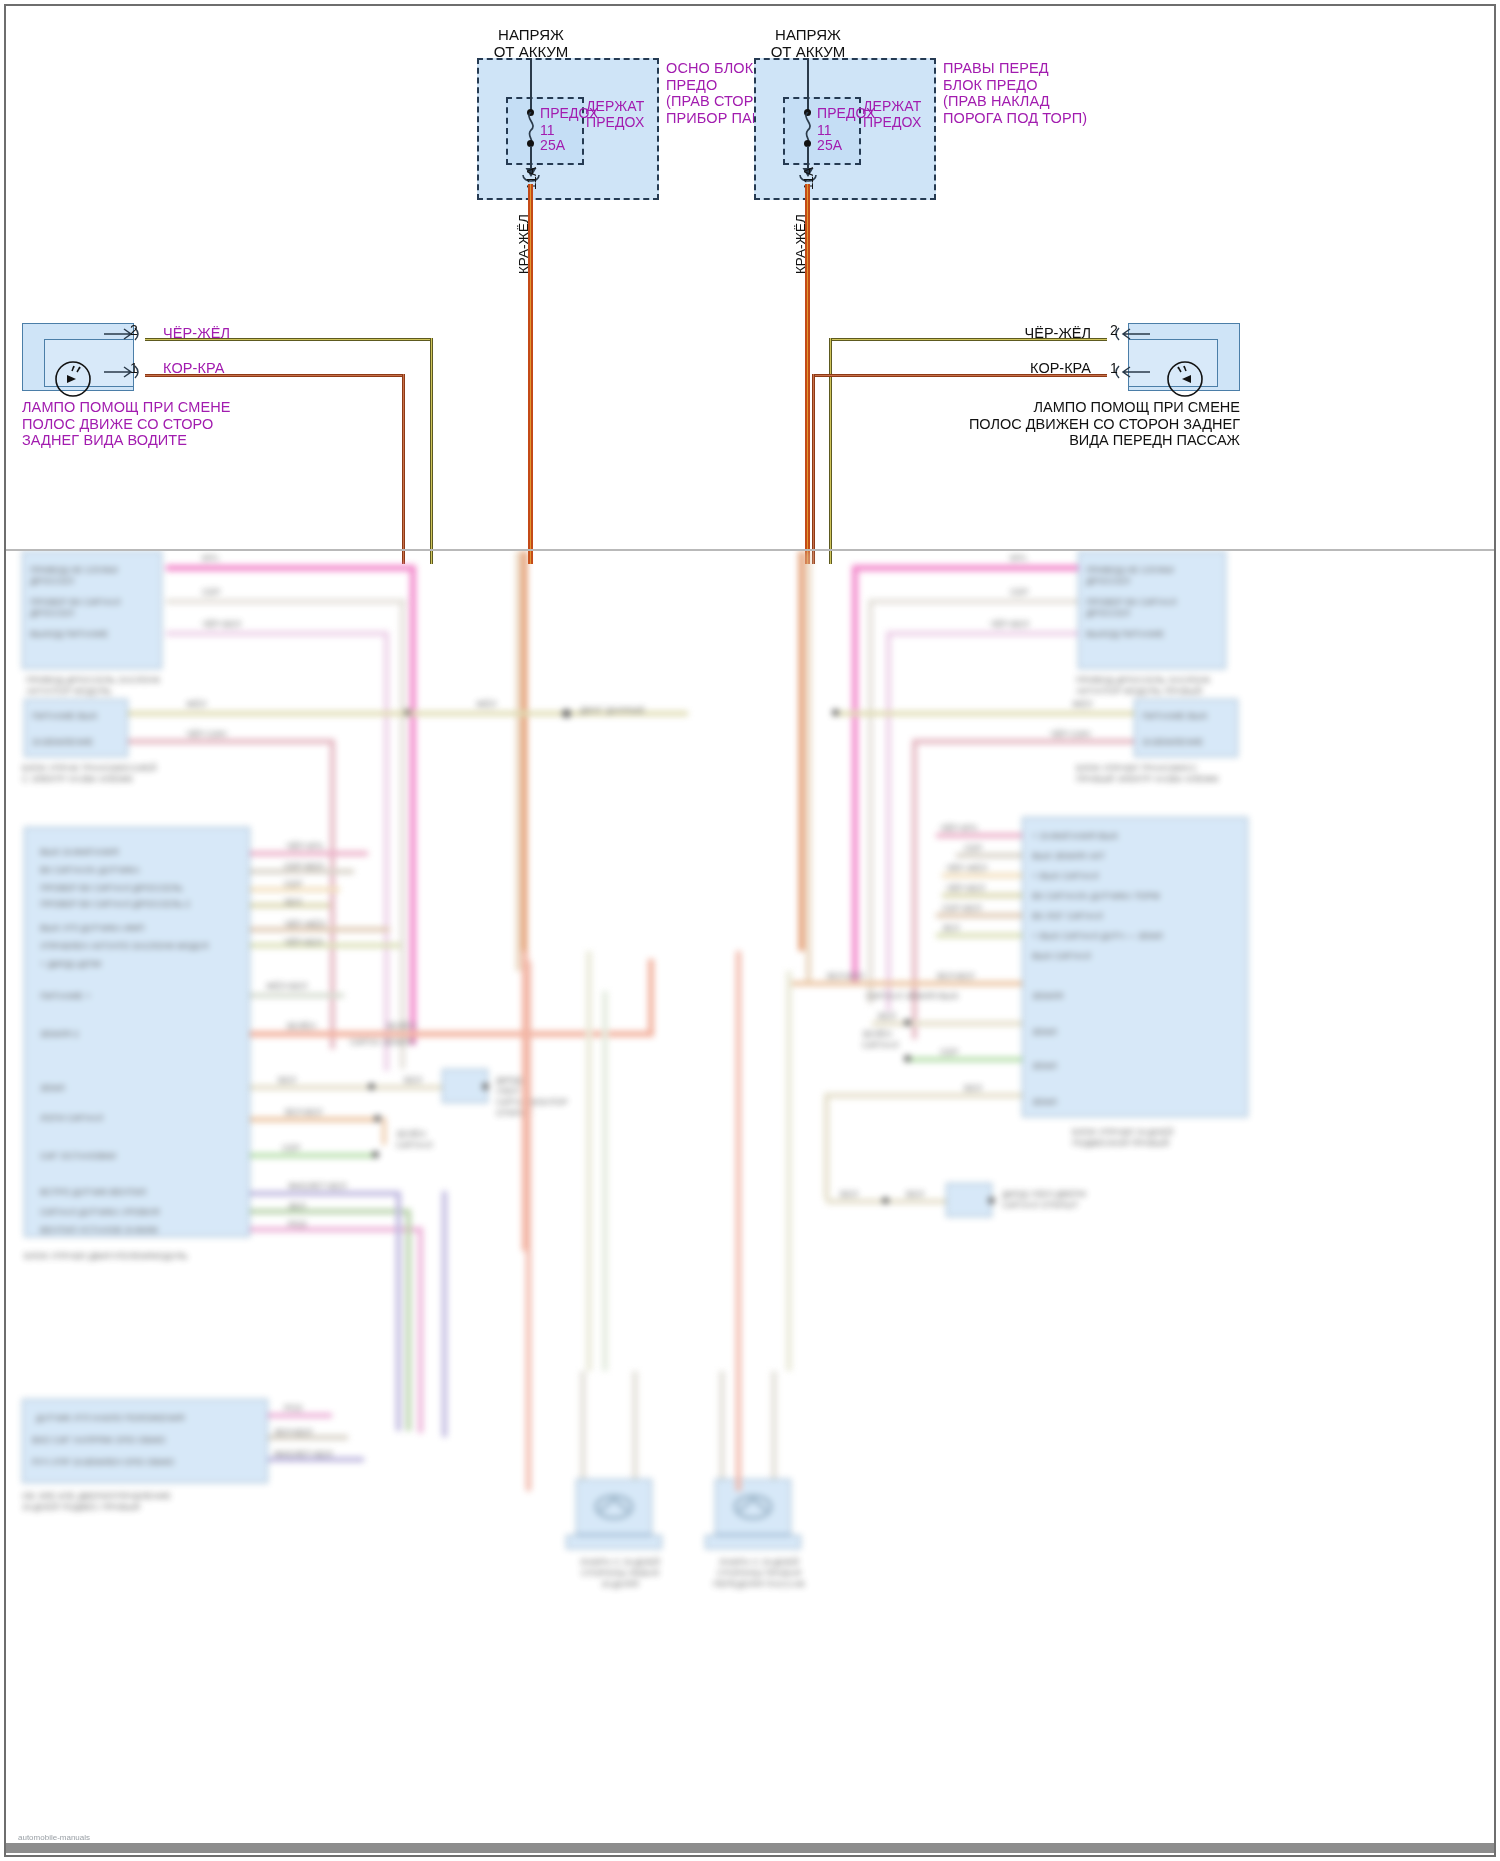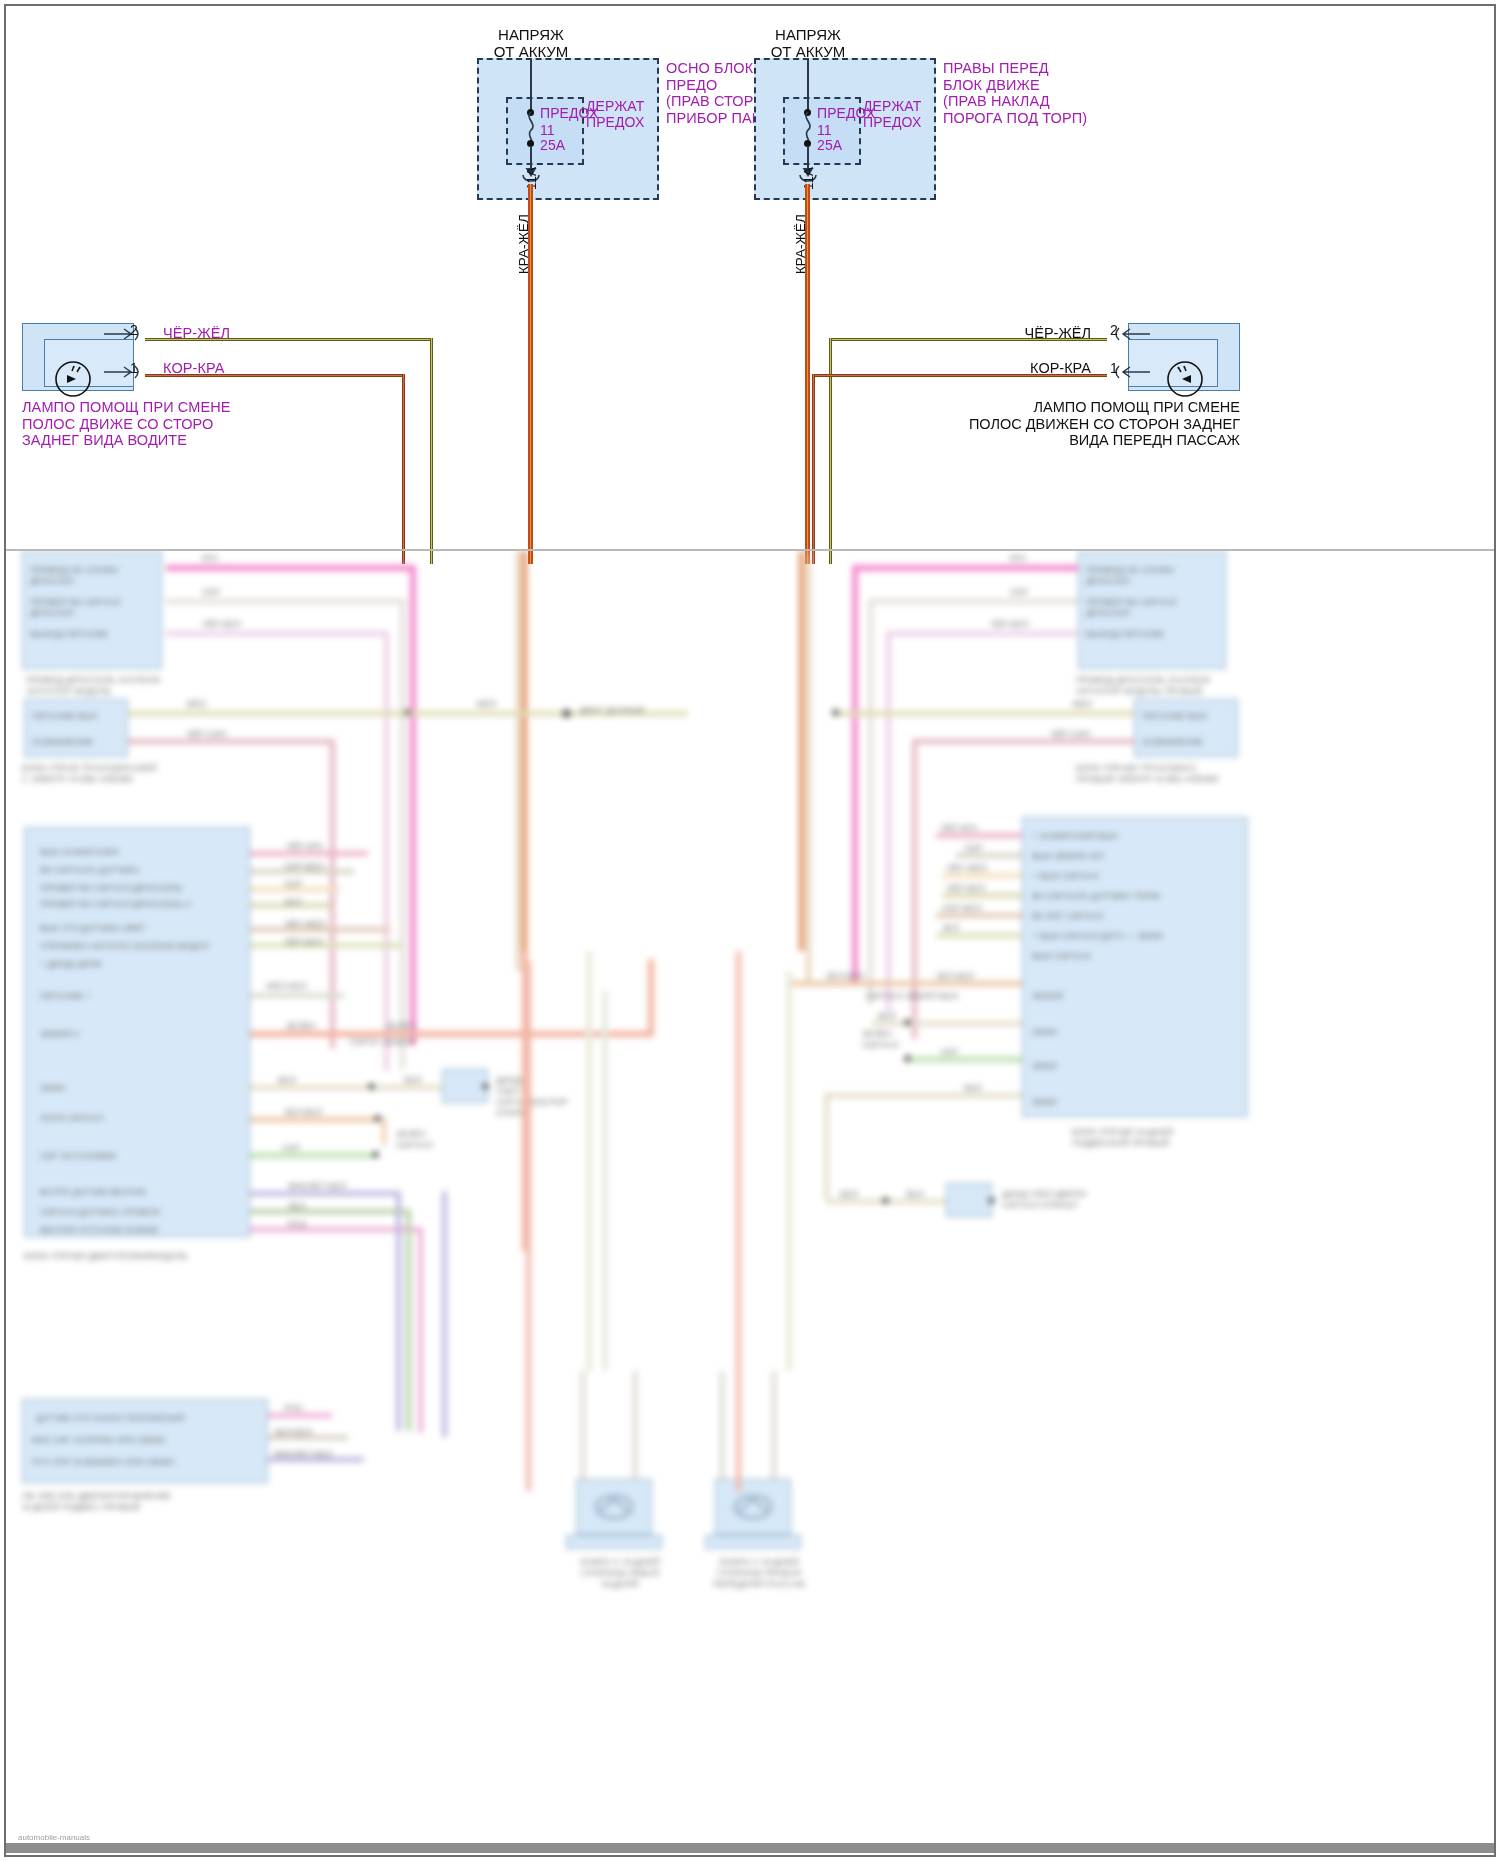--- a/index.html
+++ b/index.html
@@ -108,21 +108,21 @@
       </svg>
 
       <div class="lbl" style="left:811px;top:93px;font-size:14px;">ПРЕДОХ</div>
       <div class="lbl" style="left:811px;top:110px;font-size:14px;">11</div>
       <div class="lbl" style="left:811px;top:125px;font-size:14px;">25A</div>
 
       <div class="lbl" style="left:857px;top:86px;font-size:14px;line-height:16px;">ДЕРЖАТ
 ПРЕДОХ</div>
 
       <div class="lbl" style="left:937px;top:48px;font-size:14.5px;line-height:16.5px;">ПРАВЫ ПЕРЕД
-БЛОК ДВИЖЕ
+БЛОК ПРЕДО
 (ПРАВ НАКЛАД
 ПОРОГА ПОД ТОРП)</div>
 
       <div class="vlbl" style="left:795px;top:178px;">11A</div>
 
       <div class="wire" style="left:799px;top:172px;width:4.6px;height:380px;background:linear-gradient(to right,#c44a17 0 1.6px,#e2982f 1.6px 3px,#c44a17 3px 4.6px);"></div>
       <div class="vlbl" style="left:787px;top:262px;font-size:13.5px;">КРА-ЖЁЛ</div>
     </div>
 
     <div>

